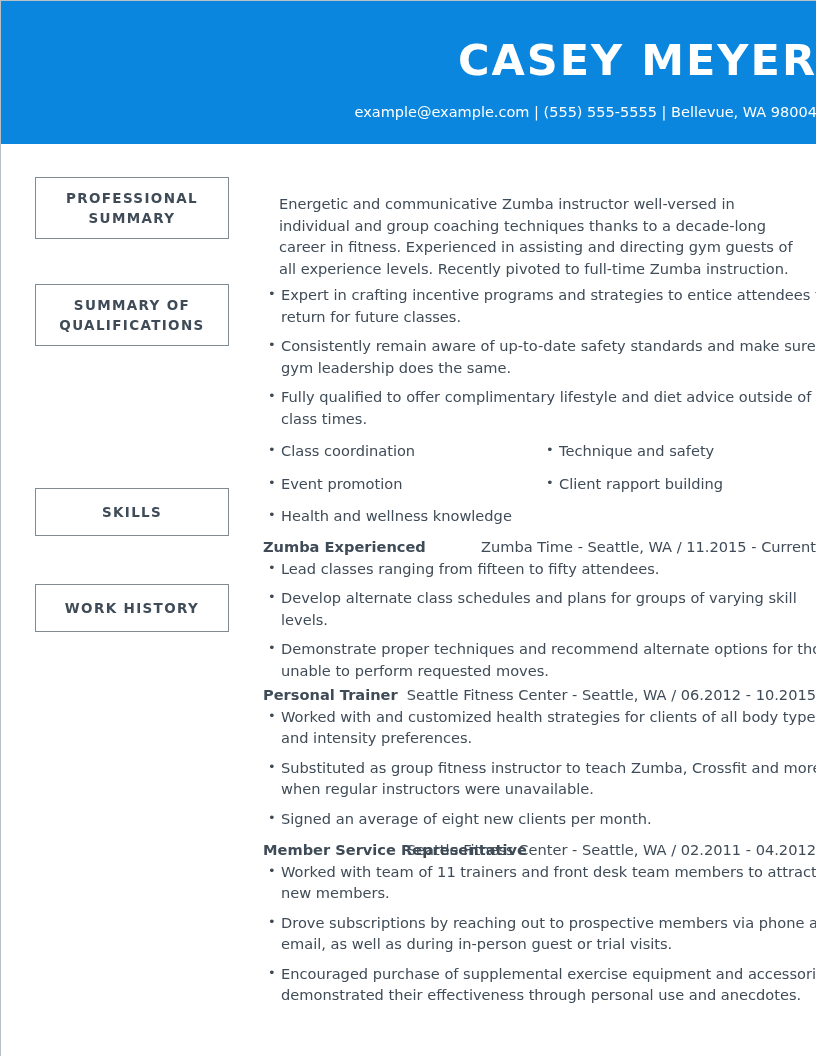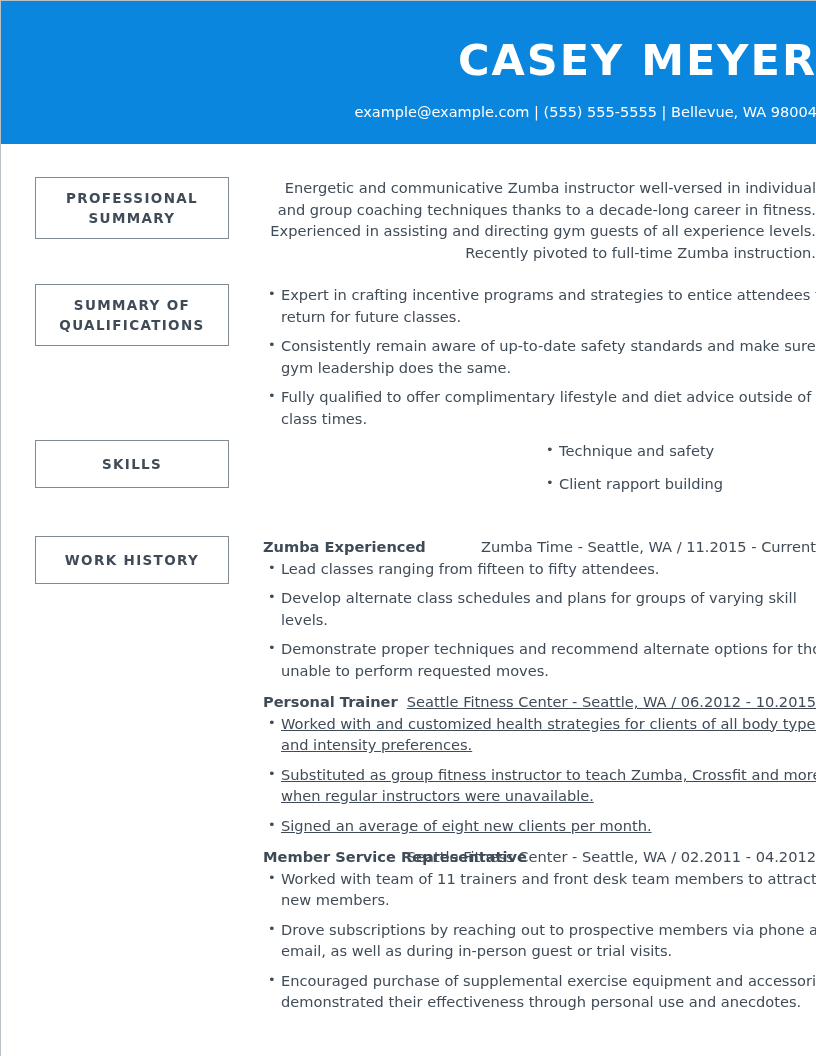--- a/index.html
+++ b/index.html
@@ -89,40 +89,39 @@
     font-weight: bold;
     letter-spacing: 1.35px;
     text-align: center;
     text-transform: uppercase;
     display: flex;
     align-items: center;
     justify-content: center;
     line-height: 20px;
     padding: 4px 6px;
   }
-  .sec-label.one-line { height: 48px; }
+  .sec-label.one-line { height: 48px; margin-top: 48px; }
   .sec-label.two-line { height: 62px; }
 
   .sec-content {
     position: absolute;
     left: 262px;
     top: 0;
     width: 553px;
     color: #3f4b57;
     font-size: 14.6px;
     line-height: 21.5px;
   }
 
   .para {
-    margin: 0;
+    margin: 16px;
     color: #3f4b57;
     font-size: 14.6px;
     line-height: 21.5px;
     white-space: pre-line;
-    text-align: right;
   }
 
   
   ul.bullets {
     margin: 0;
     padding: 0;
     list-style: none;
   }
   ul.bullets > li {
     position: relative;
@@ -217,20 +216,27 @@
         </ul>
       </div>
     </div>
 
     <div class="section" style="top:296px;">
       <div class="sec-label-wrap">
         <div class="sec-label one-line">SKILLS</div>
       </div>
       <div class="sec-content">
         <div class="skills-cols" style="height:84px;">
+          <div class="skills-col left">
+            <ul class="bullets">
+              <li>Class coordination</li>
+              <li>Event promotion</li>
+              <li>Health and wellness knowledge</li>
+            </ul>
+          </div>
           <div class="skills-col right">
             <ul class="bullets">
               <li>Technique and safety</li>
               <li>Client rapport building</li>
             </ul>
           </div>
         </div>
       </div>
     </div>
 
@@ -245,21 +251,21 @@
             <span class="job-title">Zumba Experienced</span>
             <span class="job-meta">Zumba Time - Seattle, WA / 11.2015 - Current</span>
           </div>
           <ul class="bullets wide job-bullets">
             <li>Lead classes ranging from fifteen to fifty attendees.</li>
             <li>Develop alternate class schedules and plans for groups of varying skill levels.</li>
             <li>Demonstrate proper techniques and recommend alternate options for those unable to perform requested moves.</li>
           </ul>
         </div>
 
-        <div class="job" style="margin-top:10px;text-decoration:underline;">
+        <div class="job" style="margin-top:3px;">
           <div class="job-head">
             <span class="job-title">Personal Trainer</span>
             <span class="job-meta">Seattle Fitness Center - Seattle, WA / 06.2012 - 10.2015</span>
           </div>
           <ul class="bullets wide job-bullets">
             <li>Worked with and customized health strategies for clients of all body types and intensity preferences.</li>
             <li>Substituted as group fitness instructor to teach Zumba, Crossfit and more when regular instructors were unavailable.</li>
             <li>Signed an average of eight new clients per month.</li>
           </ul>
         </div>

